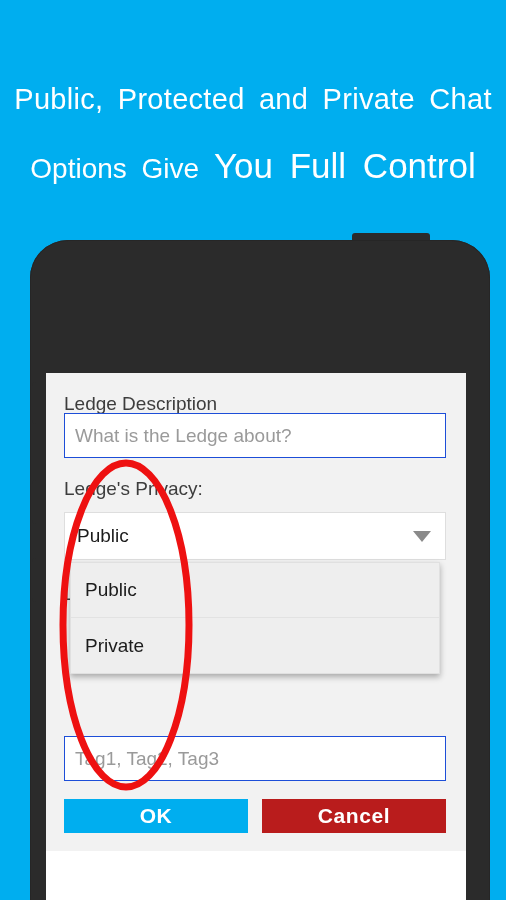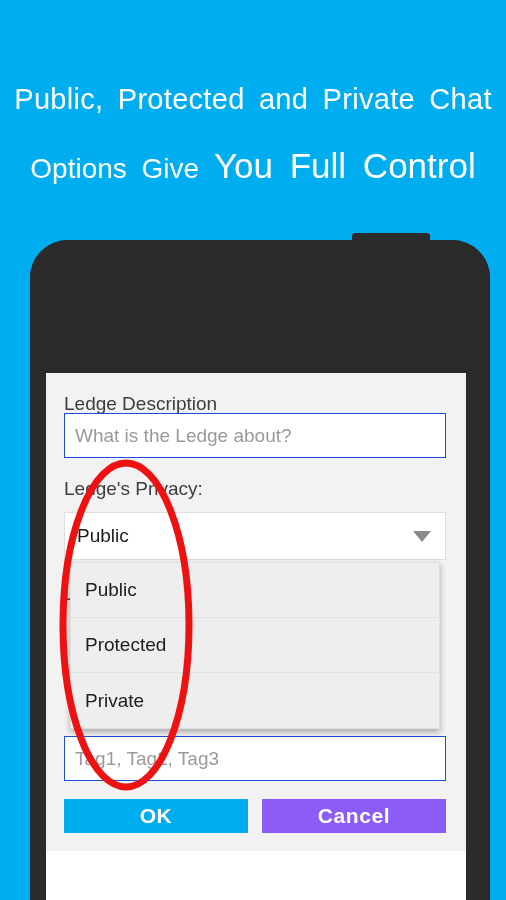--- a/index.html
+++ b/index.html
@@ -249,21 +249,21 @@
     justify-content: center;
     color: #ffffff;
     font-size: 21px;
     font-weight: bold;
     font-family: "Liberation Sans", sans-serif;
     letter-spacing: 0.6px;
     border: none;
     cursor: pointer;
   }
   #ok-button { background: #00AEEF; }
-  #cancel-button { background: #8b5cf6; }
+  #cancel-button { background: #b91c1c; }
 
   
   #annotation-ellipse {
     position: absolute;
     left: 58px;
     top: 458px;
     width: 136px;
     height: 334px;
     z-index: 20;
     pointer-events: none;
@@ -303,21 +303,20 @@
 
     <div id="privacy-select">
       <span id="privacy-select-value">Public</span>
       <span id="dropdown-caret-icon"></span>
     </div>
 
     <div class="form-label" id="label-tags">Ledge's Tags:</div>
 
     <div id="privacy-dropdown-list">
       <div class="dropdown-option">Public</div>
-      <div class="dropdown-option">Protected</div>
       <div class="dropdown-option">Private</div>
     </div>
 
     <div class="text-input" id="input-tags">
       <span class="placeholder-text">Tag1, Tag2, Tag3</span>
     </div>
 
     <div id="dialog-actions">
       <button class="action-button" id="ok-button">OK</button>
       <button class="action-button" id="cancel-button">Cancel</button>

